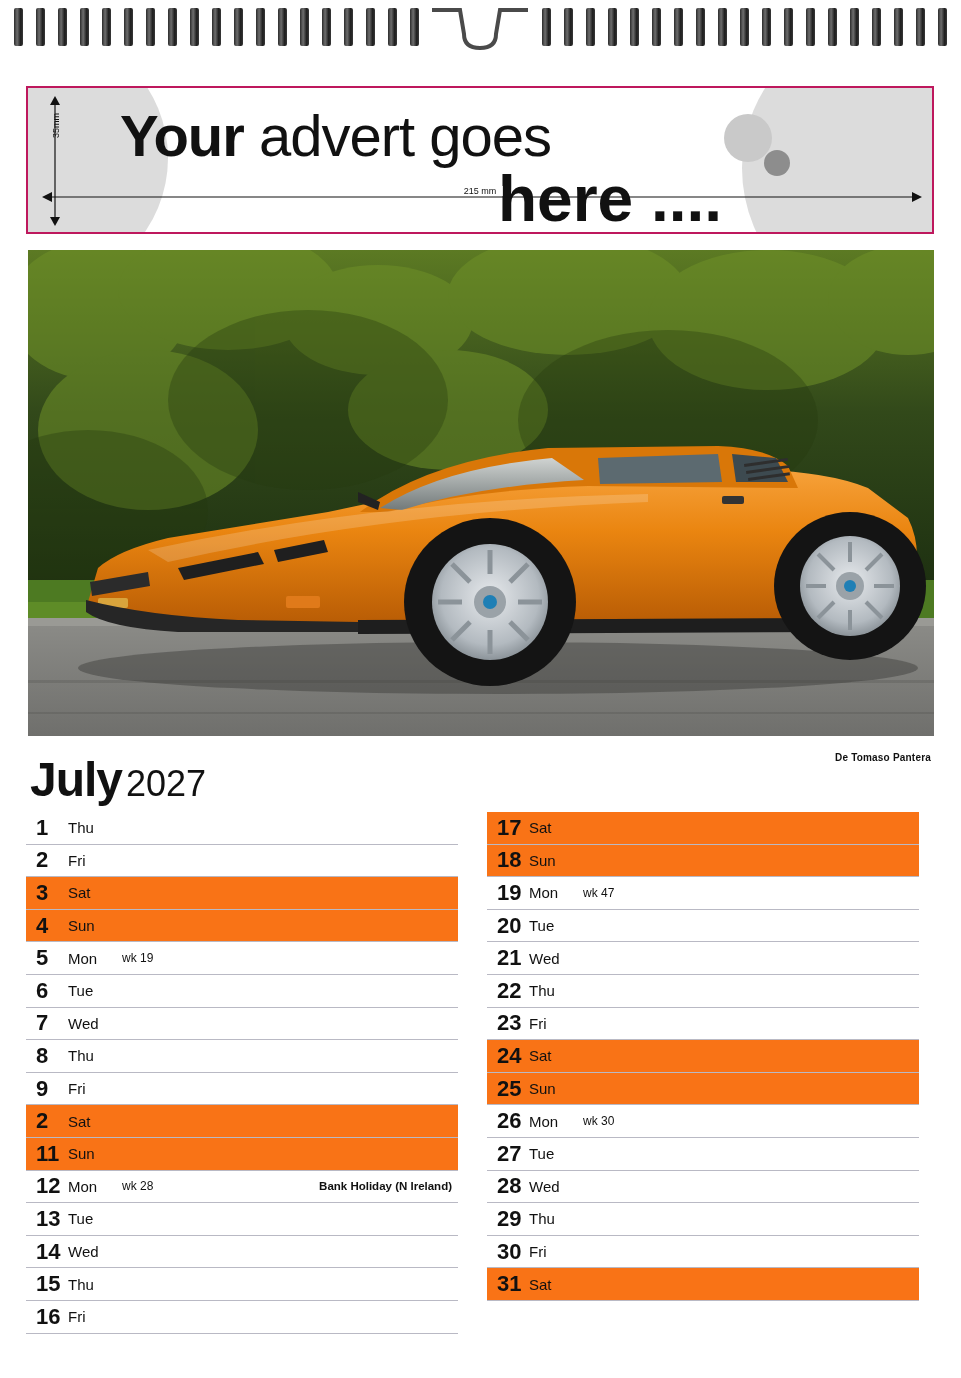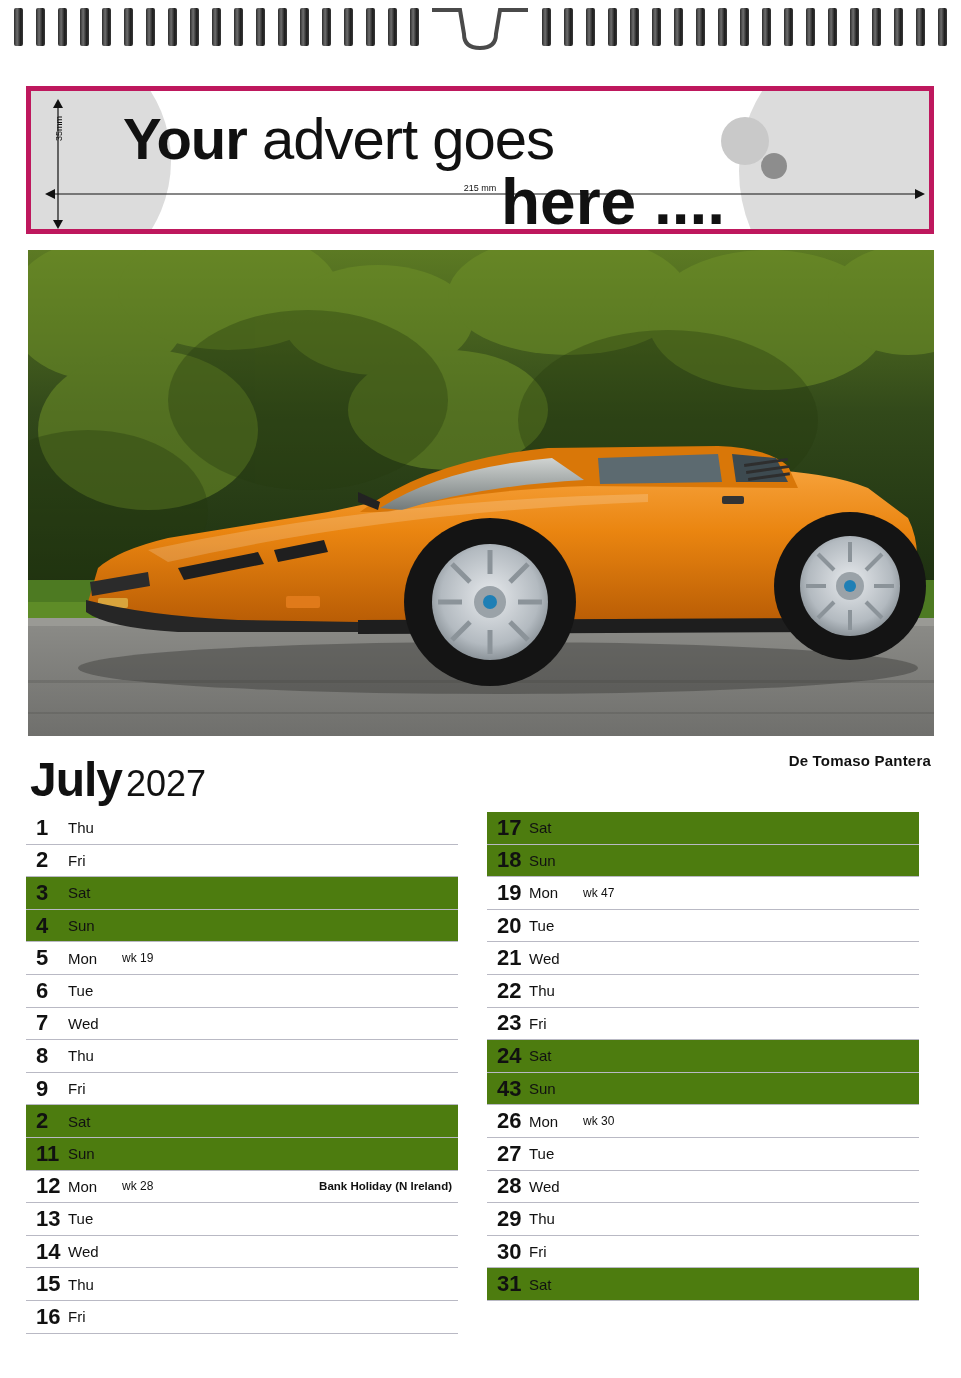--- a/index.html
+++ b/index.html
@@ -38,21 +38,21 @@
   }
   .hook svg { display: block; }
 
   
   .advert-panel {
     position: absolute;
     top: 86px;
     left: 26px;
     width: 908px;
     height: 148px;
-    border: 5px solid #be185d;
+    border: 2px solid #be185d;
     background: #ffffff;
     overflow: hidden;
   }
   .advert-bg-left {
     position: absolute;
     left: -120px;
     top: -60px;
     width: 260px;
     height: 260px;
     background: #dcdcdc;
@@ -151,21 +151,21 @@
     width: 906px;
     height: 486px;
     overflow: hidden;
     background: #1d2a10;
   }
   .photo svg { display: block; }
   .photo-caption {
     position: absolute;
     top: 752px;
     right: 30px;
-    font-size: 15px;
+    font-size: 10px;
     font-weight: bold;
     color: #111;
     letter-spacing: 0.2px;
   }
 
   
   .month-title {
     position: absolute;
     top: 752px;
     left: 30px;
@@ -194,21 +194,21 @@
   .cal-col.right { left: 487px; }
 
   .day-row {
     position: relative;
     height: 32.6px;
     border-bottom: 1px solid #b9b9c4;
     display: flex;
     align-items: center;
     padding-left: 4px;
   }
-  .day-row.weekend { background: #4d7c0f; }
+  .day-row.weekend { background: #f97316; }
   .day-row .num {
     width: 38px;
     font-size: 22px;
     font-weight: bold;
     color: #111;
     text-align: left;
     padding-left: 6px;
   }
   .day-row .dow {
     font-size: 15px;
@@ -536,21 +536,21 @@
     </div>
     <div class="day-row">
       <span class="num">23</span>
       <span class="dow">Fri</span>
     </div>
     <div class="day-row weekend">
       <span class="num">24</span>
       <span class="dow">Sat</span>
     </div>
     <div class="day-row weekend">
-      <span class="num">43</span>
+      <span class="num">25</span>
       <span class="dow">Sun</span>
     </div>
     <div class="day-row">
       <span class="num">26</span>
       <span class="dow">Mon</span>
       <span class="wk">wk 30</span>
     </div>
     <div class="day-row">
       <span class="num">27</span>
       <span class="dow">Tue</span>

